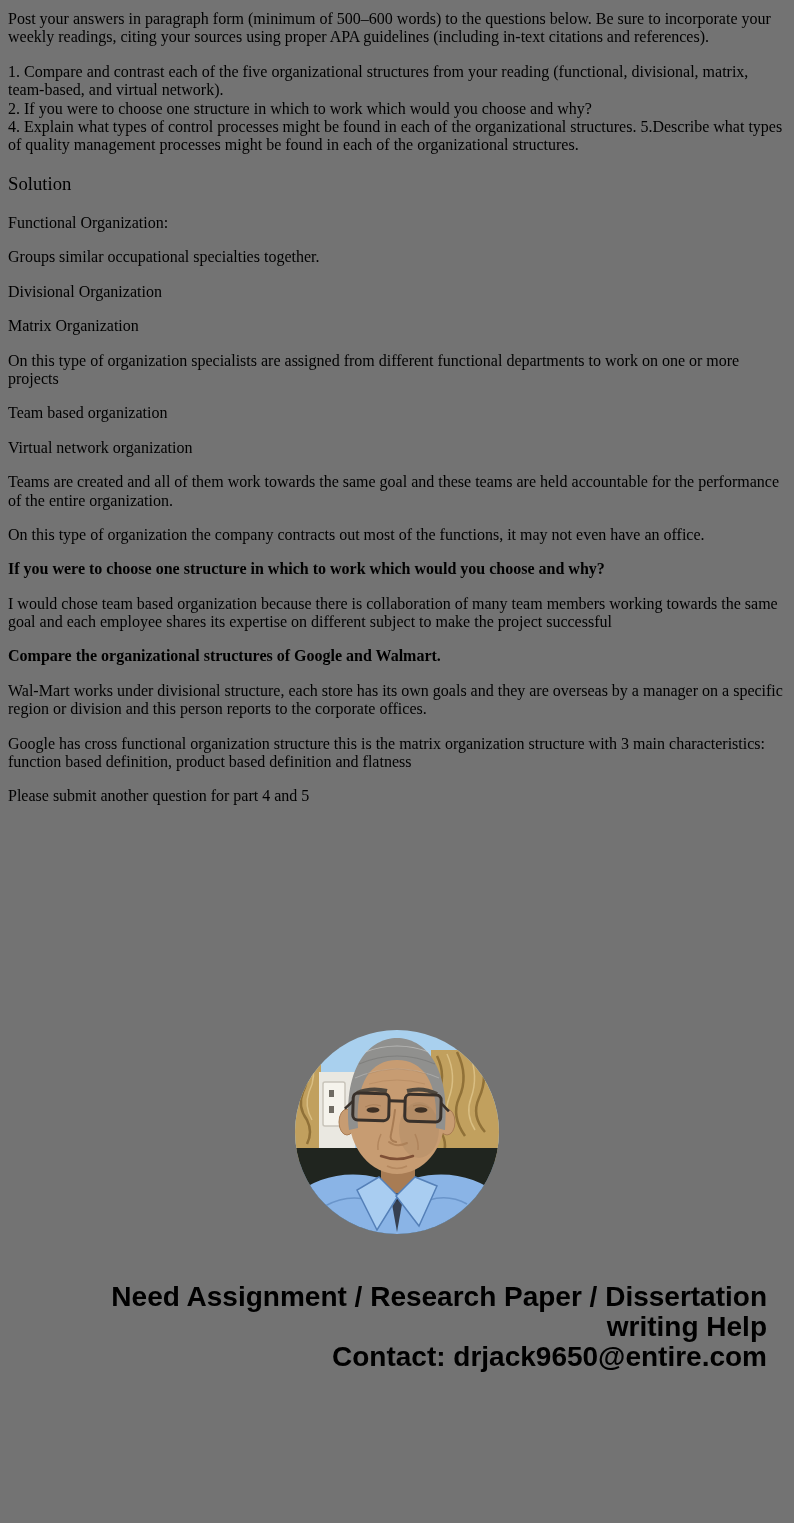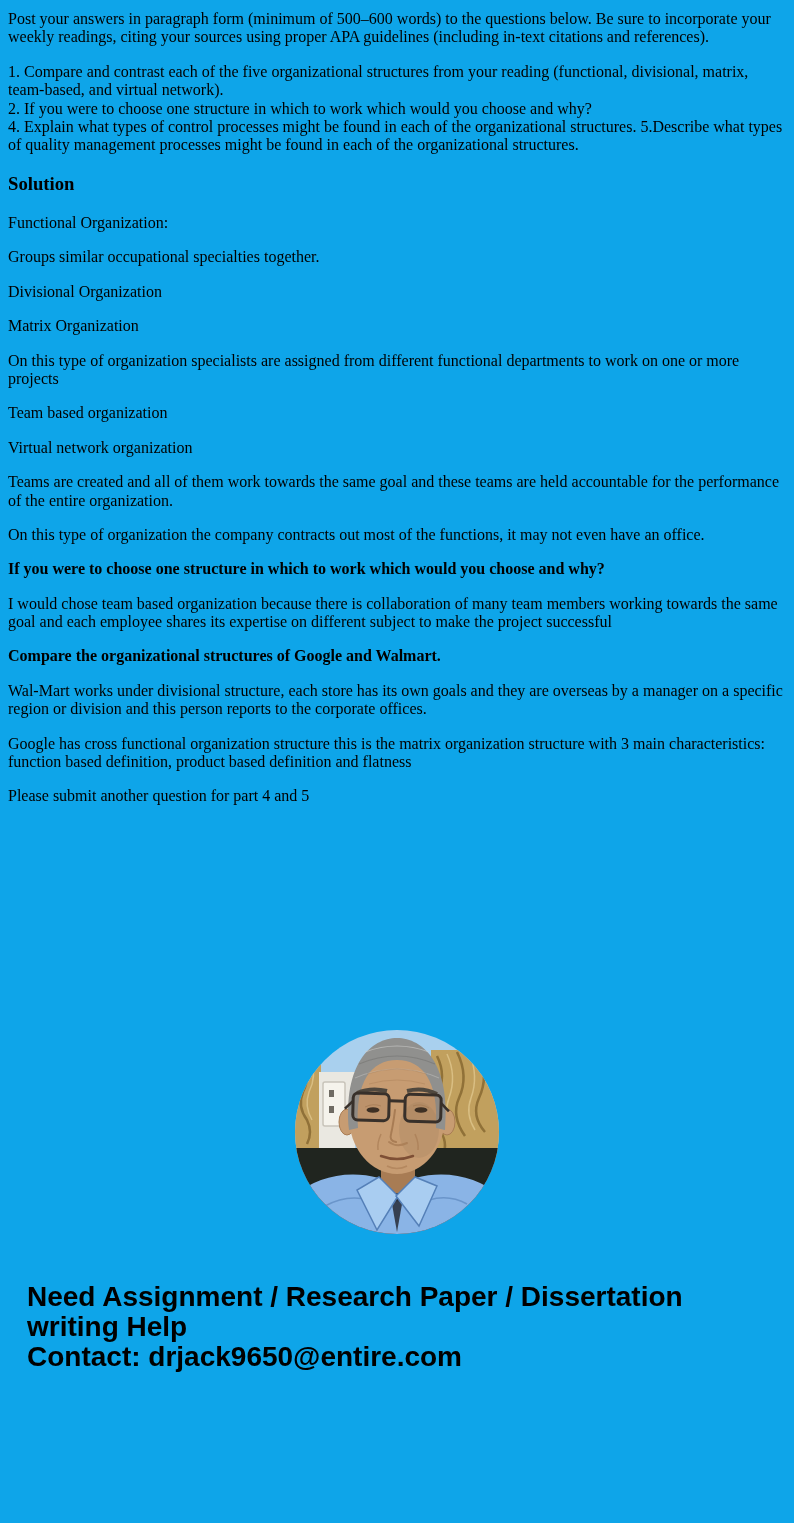--- a/index.html
+++ b/index.html
@@ -1,27 +1,27 @@
 <!DOCTYPE html>
 <html style="--c-sky: #a9d0ee; --c-curtain: #c1a05e; --c-curtainDark: #7a5c28; --c-curtainLight: #dfc68c; --c-wall: #eae8e1; --c-panel: #f5f3ec; --c-band: #20251f; --c-shirt: #8ab4e6; --c-collar: #a9cdf1; --c-collarEdge: #5580b8; --c-vee: #2c3340; --c-skin: #c79c72; --c-skinShadow: #a87c54; --c-hair: #90908e; --c-hairDark: #6f6f6d; --c-hairLight: #cfcfcd; --c-frame: #38302a; --c-eye: #2e241c; --c-brow: #50483e;"><head>
 <meta charset="utf-8">
 <style>
   html,body{margin:0;padding:0;background:#fff;}
-  .page{width:794px;height:1523px;background:#0ea5e9;overflow:hidden;position:relative;
+  .page{width:794px;height:1523px;background:#737373;overflow:hidden;position:relative;
         font-family:"Liberation Serif",serif;color:#000;}
   .doc{padding:10px 8px 0 8px;font-size:16px;line-height:1.15;}
   .doc p{margin:16px 0;}
   .doc p.first{margin-top:0;}
-  .sol-heading{font-size:18.7px;line-height:1.17;font-weight:bold;margin:18.7px 0;}
+  .sol-heading{font-size:18.7px;line-height:1.17;font-weight:normal;margin:18.7px 0;}
   .b{font-weight:bold;}
   .qline{display:block;}
   .gap{height:208px;}
   .avatar{width:204px;height:204px;margin:0 auto;border-radius:50%;overflow:hidden;}
   .avatar svg{display:block;}
-  .promo{margin-top:48px;text-align:left;font-family:"Liberation Sans",sans-serif;
+  .promo{margin-top:48px;text-align:right;font-family:"Liberation Sans",sans-serif;
          font-weight:700;font-size:28px;line-height:30px;color:#000;}
   .promo .pline{display:block;max-width:740px;margin:0 auto;}
 </style>
 </head>
 <body>
 
 <div class="page">
 
   <div class="doc">
     <p class="first">Post your answers in paragraph form (minimum of 500–600 words) to the questions below. Be sure to incorporate your weekly readings, citing your sources using proper APA guidelines (including in-text citations and references).</p>

